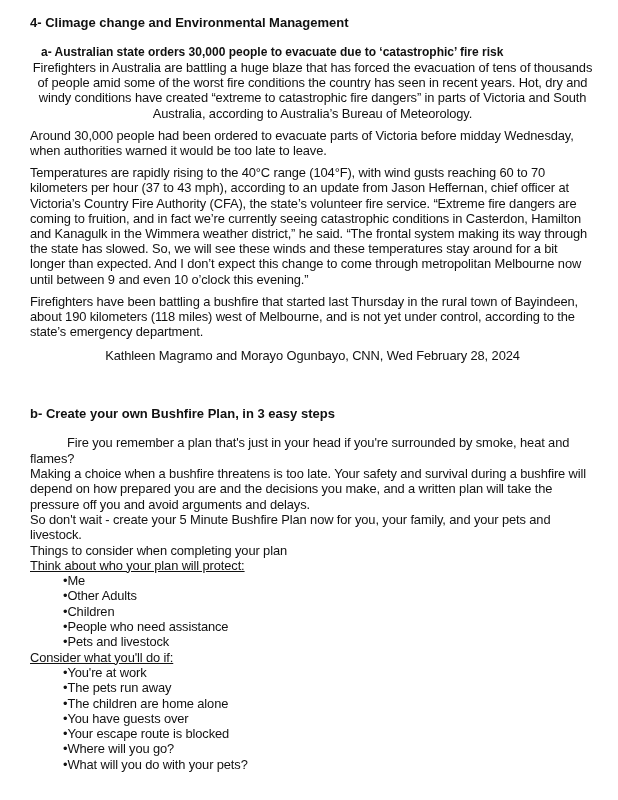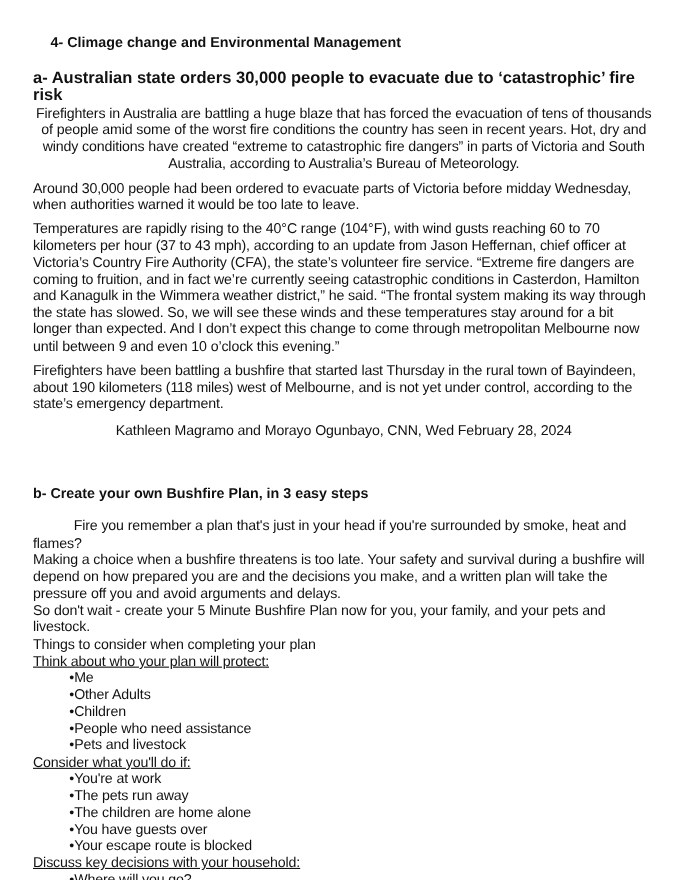--- a/index.html
+++ b/index.html
@@ -1,22 +1,22 @@
 <!DOCTYPE html>
 <html><head>
   <meta charset="utf-8">
   <style>
     html, body { margin: 0; padding: 0; background: #ffffff; }
     body {
       width: 618px; height: 800px; overflow: hidden; position: relative;
       font-family: "Liberation Sans", sans-serif; color: #111111;
     }
     .page { position: absolute; left: 30px; top: 15px; width: 565px; }
-    .h-section { font-weight: bold; font-size: 13px; line-height: 16px; margin: 16px; }
-    .h-sub { font-weight: bold; font-size: 15px; line-height: 16px; margin: 13px 0 0 0; }
+    .h-section { font-weight: bold; font-size: 13px; line-height: 16px; margin: 0; }
+    .h-sub { font-weight: bold; font-size: 12px; line-height: 16px; margin: 13px 0 0 11px; }
     .para { font-size: 12.9px; line-height: 15.2px; margin: 0 0 7px 0; letter-spacing: -0.12px; }
     .para.first { margin-top: 0; text-align: center; }
     .byline { font-size: 12.9px; line-height: 15px; text-align: center; margin: 9px 0 0 0; letter-spacing: -0.1px; }
     .h-sub2 { font-weight: bold; font-size: 13px; line-height: 16px; margin: 43px 0 0 0; }
     .plan { font-size: 12.9px; line-height: 15.3px; margin: 13px 0 0 0; letter-spacing: -0.12px; }
     .plan p { margin: 0; }
     .indent { text-indent: 37px; }
     .list-heading { text-decoration: underline; margin: 0; font-size: 12.9px; line-height: 15.3px; }
     ul.bul { list-style: none; margin: 0; padding: 0 0 0 33px; }
     ul.bul li { font-size: 12.9px; line-height: 15.3px; }
@@ -56,21 +56,20 @@
 
       <p class="list-heading">Consider what you'll do if:</p>
       <ul class="bul">
         <li>You're at work</li>
         <li>The pets run away</li>
         <li>The children are home alone</li>
         <li>You have guests over</li>
         <li>Your escape route is blocked</li>
       </ul>
 
-      <p class="list-heading">Discuss key decisions with your household:</p>
       <ul class="bul">
         <li>Where will you go?</li>
         <li>What will you do with your pets?</li>
 
       </ul>
 
     </div>
   </div>
 </div>
 

